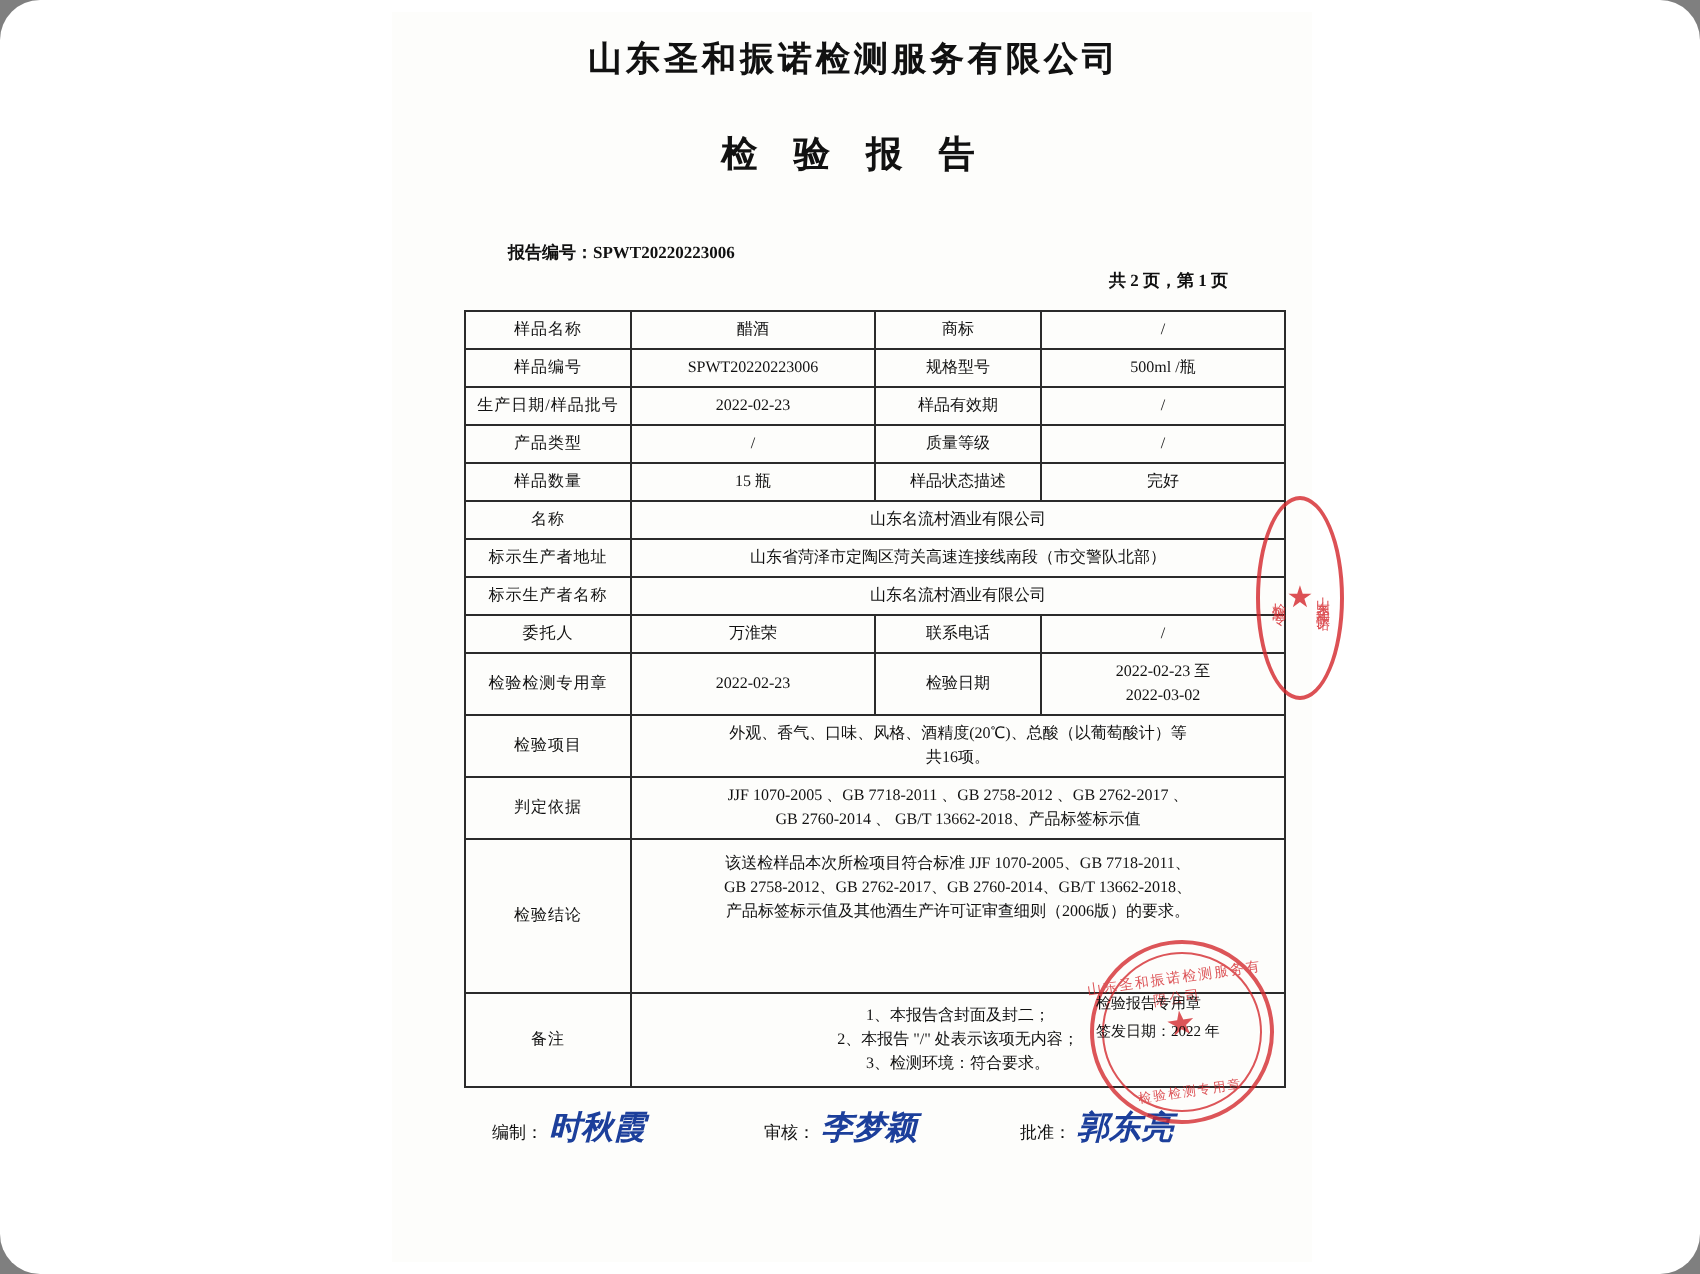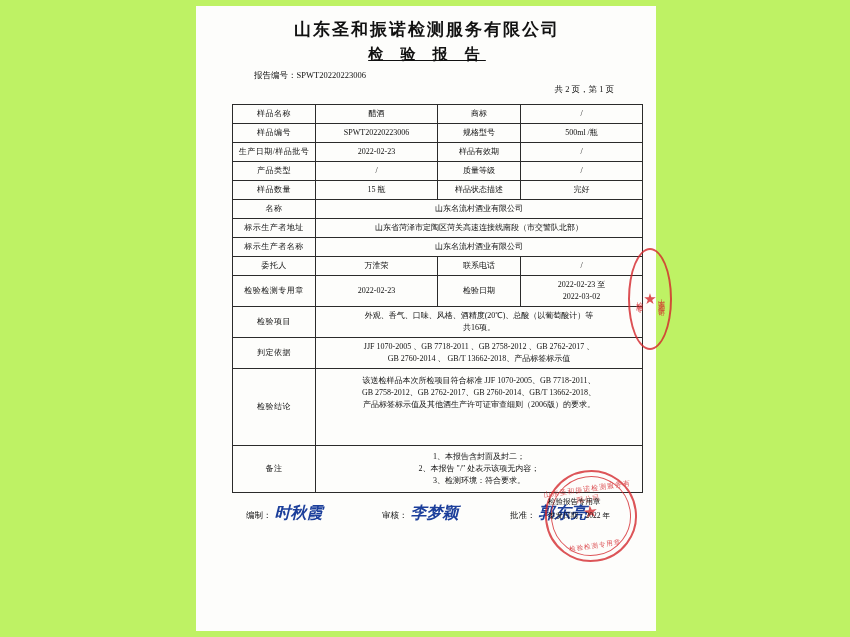--- a/index.html
+++ b/index.html
@@ -10,22 +10,23 @@
   body {
     width: 850px;
     height: 637px;
     overflow: hidden;
     font-family: "Liberation Serif", serif;
   }
   .page {
     position: relative;
     width: 850px;
     height: 637px;
-    background: #bef264;
+    background: #ffffff;
     box-sizing: border-box;
+    border-radius: 20px;
   }
   .sheet {
     position: absolute;
     left: 196px;
     top: 6px;
     width: 460px;
     height: 625px;
     background: #fdfdfb;
   }
   .doc {
@@ -37,34 +38,34 @@
   .title-main {
     text-align: center;
     font-size: 17px;
     font-weight: bold;
     letter-spacing: 2px;
     color: #111;
     font-family: "DejaVu Sans", sans-serif;
   }
   .title-sub {
     text-align: center;
-    font-size: 15px;
+    font-size: 18px;
     font-weight: bold;
     letter-spacing: 6px;
-    margin-top: 4px;
-    color: #111;
-    font-family: "DejaVu Sans", sans-serif;
-    text-decoration: underline;
+    margin-top: 24px;
+    color: #111;
+    font-family: "DejaVu Sans", sans-serif;
   }
   .meta-row {
     position: relative;
-    margin-top: 6px;
+    margin-top: 32px;
     height: 14px;
     font-size: 8px;
     color: #111;
+    font-weight: bold;
   }
   .meta-left {
     position: absolute;
     left: 22px;
     top: 0;
     font-size: 8.5px;
   }
   .meta-right {
     position: absolute;
     right: 8px;

